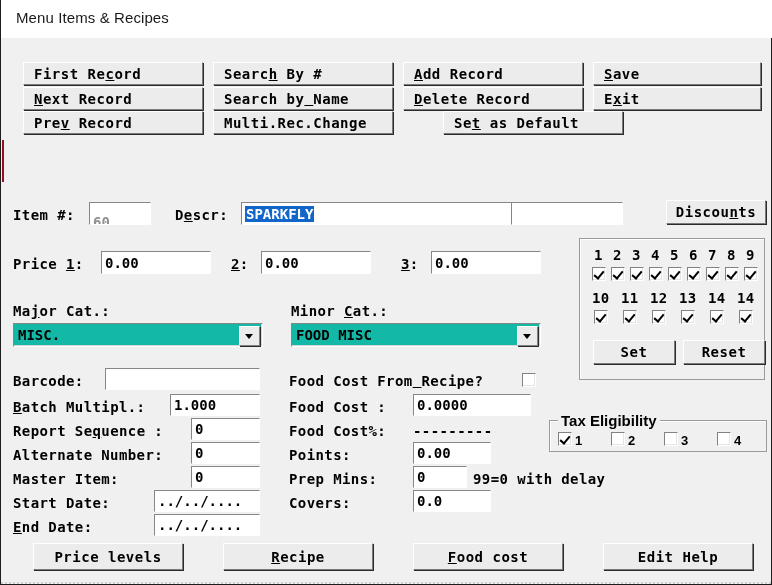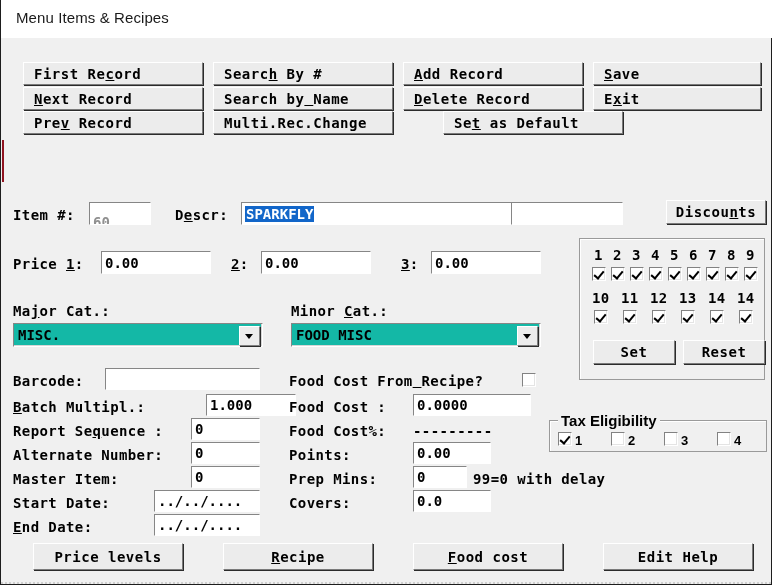--- a/index.html
+++ b/index.html
@@ -235,21 +235,21 @@
     <span class="cv">FOOD MISC</span>
     <span class="arrowbox"></span>
   </div>
 
   <div class="lab" style="left:12px;top:374px;">Barcode:</div>
   <div class="field" style="left:104px;top:368px;width:155px;height:22px;">
     <span class="v"></span>
   </div>
 
   <div class="lab" style="left:12px;top:400px;"><u>B</u>atch Multipl.:</div>
-  <div class="field" style="left:169px;top:394px;width:90px;height:22px;margin-left:36px;">
+  <div class="field" style="left:169px;top:394px;width:90px;height:22px;">
     <span class="v">1.000</span>
   </div>
 
   <div class="lab" style="left:12px;top:424px;">Report Se<u>q</u>uence :</div>
   <div class="field" style="left:190px;top:418px;width:69px;height:22px;">
     <span class="v">0</span>
   </div>
 
   <div class="lab" style="left:12px;top:448px;">Alternate Number:</div>
   <div class="field" style="left:190px;top:442px;width:69px;height:22px;">

